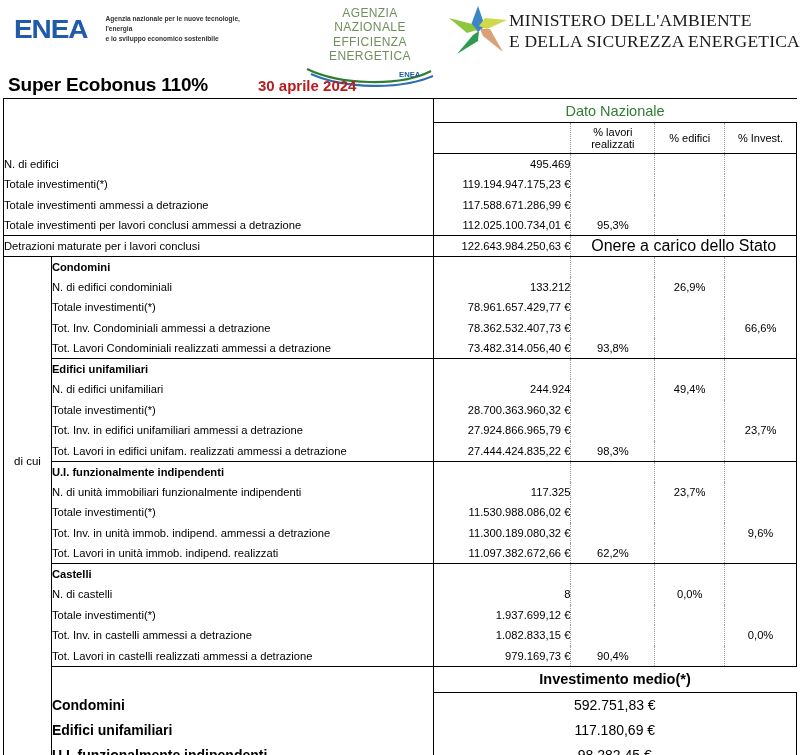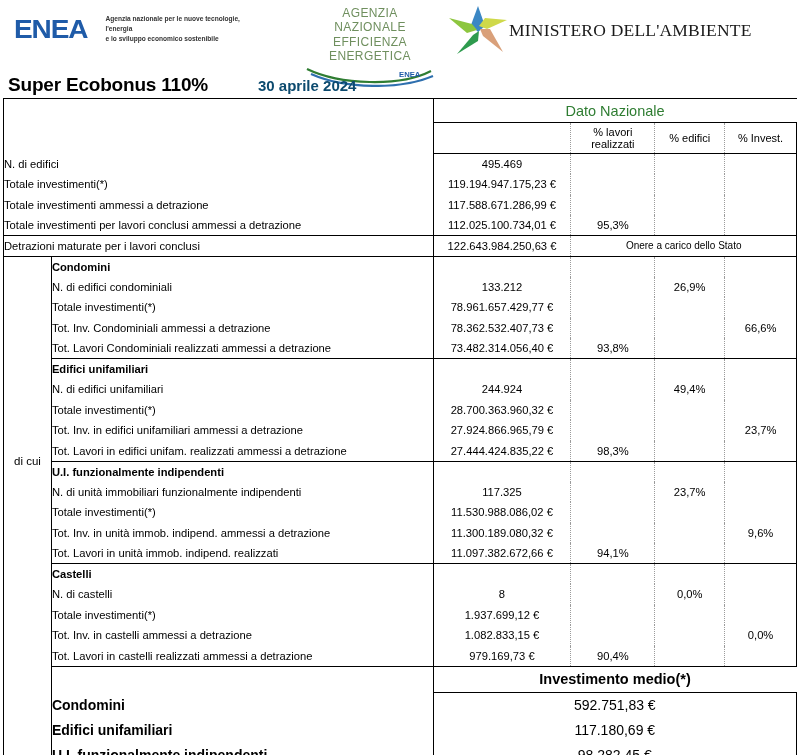--- a/index.html
+++ b/index.html
@@ -34,54 +34,54 @@
   .aee-swoosh svg{position:absolute;left:0;top:0;}
   .aee-enea{position:absolute;right:16px;top:6px;font-size:7px;font-weight:bold;color:#1f5ba8;transform:scaleX(1.1);}
 
   .mase-logo{position:absolute;left:447px;top:4px;display:flex;align-items:center;}
   .mase-star{width:62px;height:54px;}
   .mase-text{font-family:"Liberation Serif", serif;font-size:17.5px;line-height:1.22;color:#1a1a1a;letter-spacing:.2px;}
 
   
   .title-row{position:absolute;left:8px;top:74px;display:flex;align-items:baseline;}
   .title{font-size:19px;font-weight:bold;color:#000000;letter-spacing:-.2px;}
-  .date{margin-left:50px;font-size:15px;font-weight:bold;color:#0c4a6e;}
+  .date{margin-left:50px;font-size:15px;font-weight:bold;color:#b91c1c;}
 
   
   table.main{
     position:absolute;left:3px;top:98px;
     width:794px;border-collapse:collapse;
     font-size:11.2px;
   }
   table.main td{padding:0;vertical-align:middle;}
   .bt{border-top:1.6px solid #000;}
   .bb{border-bottom:1.6px solid #000;}
   .bl{border-left:1.6px solid #000;}
   .br{border-right:1.6px solid #000;}
   .thin-r{border-right:.6px dotted #9b9b9b;}
 
   .lbl{padding-left:4px;text-align:left;white-space:nowrap;}
   .lbl-ind{padding-left:6px;}
-  .num{text-align:center;padding-right:5px;white-space:nowrap;}
+  .num{text-align:right;padding-right:5px;white-space:nowrap;}
   .pct{text-align:center;white-space:nowrap;}
   .grp{font-weight:bold;}
   .rowh{height:20.5px;}
 
   .dato-naz{
     text-align:center;font-size:14.5px;font-weight:normal;color:#2f7d32;
     height:23px;
   }
   .colhead{
     text-align:center;font-size:11px;line-height:1.1;height:30px;
   }
   .dicui{
     text-align:center;font-size:11.5px;
   }
   .onere{
-    text-align:center;font-size:10px;
+    text-align:center;font-size:16px;
   }
   .medio-head{
     text-align:center;font-weight:bold;font-size:14.5px;height:25px;
   }
   .medio-lbl{font-weight:bold;font-size:14px;padding-left:6px;height:25px;}
   .medio-val{font-weight:normal;font-size:14px;text-align:center;height:25px;}
 
   .footnote{
     position:absolute;left:4px;top:735px;font-size:10.8px;color:#111;
   }
@@ -116,20 +116,21 @@
     <div class="mase-logo">
       <svg class="mase-star" viewBox="0 0 62 54" aria-hidden="true">
         <path d="M31 2 L38 22 L31 28 L24 21 Z" fill="#3b87c4"></path>
         <path d="M60 16 L40 25 L32 22 L38 14 Z" fill="#cfd94a"></path>
         <path d="M56 48 L36 32 L33 25 L43 25 Z" fill="#d9a07a"></path>
         <path d="M10 50 L26 31 L32 27 L31 37 Z" fill="#2e9b4e"></path>
         <path d="M2 14 L25 20 L30 26 L20 29 Z" fill="#8dc63f"></path>
       </svg>
       <div class="mase-text">
         <div>MINISTERO DELL'AMBIENTE</div>
+        <div>E DELLA SICUREZZA ENERGETICA</div>
       </div>
     </div>
   </div>
 
   <div class="title-row">
     <div class="title">Super Ecobonus 110%</div>
     <div class="date">30 aprile 2024</div>
   </div>
 
   <table class="main">
@@ -295,21 +296,21 @@
       <tr class="rowh">
         <td class="lbl lbl-ind bl br">Tot. Inv. in unità immob. indipend. ammessi a detrazione</td>
         <td class="num thin-r">11.300.189.080,32 €</td>
         <td class="pct thin-r"></td>
         <td class="pct thin-r"></td>
         <td class="pct br">9,6%</td>
       </tr>
       <tr class="rowh">
         <td class="lbl lbl-ind bl br bb">Tot. Lavori in unità immob. indipend. realizzati</td>
         <td class="num thin-r bb">11.097.382.672,66 €</td>
-        <td class="pct thin-r bb">94,1%</td>
+        <td class="pct thin-r bb">62,2%</td>
         <td class="pct thin-r bb"></td>
         <td class="pct br bb"></td>
       </tr>
 
       <tr class="rowh">
         <td class="lbl grp bl br">Castelli</td>
         <td class="num thin-r"></td>
         <td class="pct thin-r"></td>
         <td class="pct thin-r"></td>
         <td class="pct br"></td>

